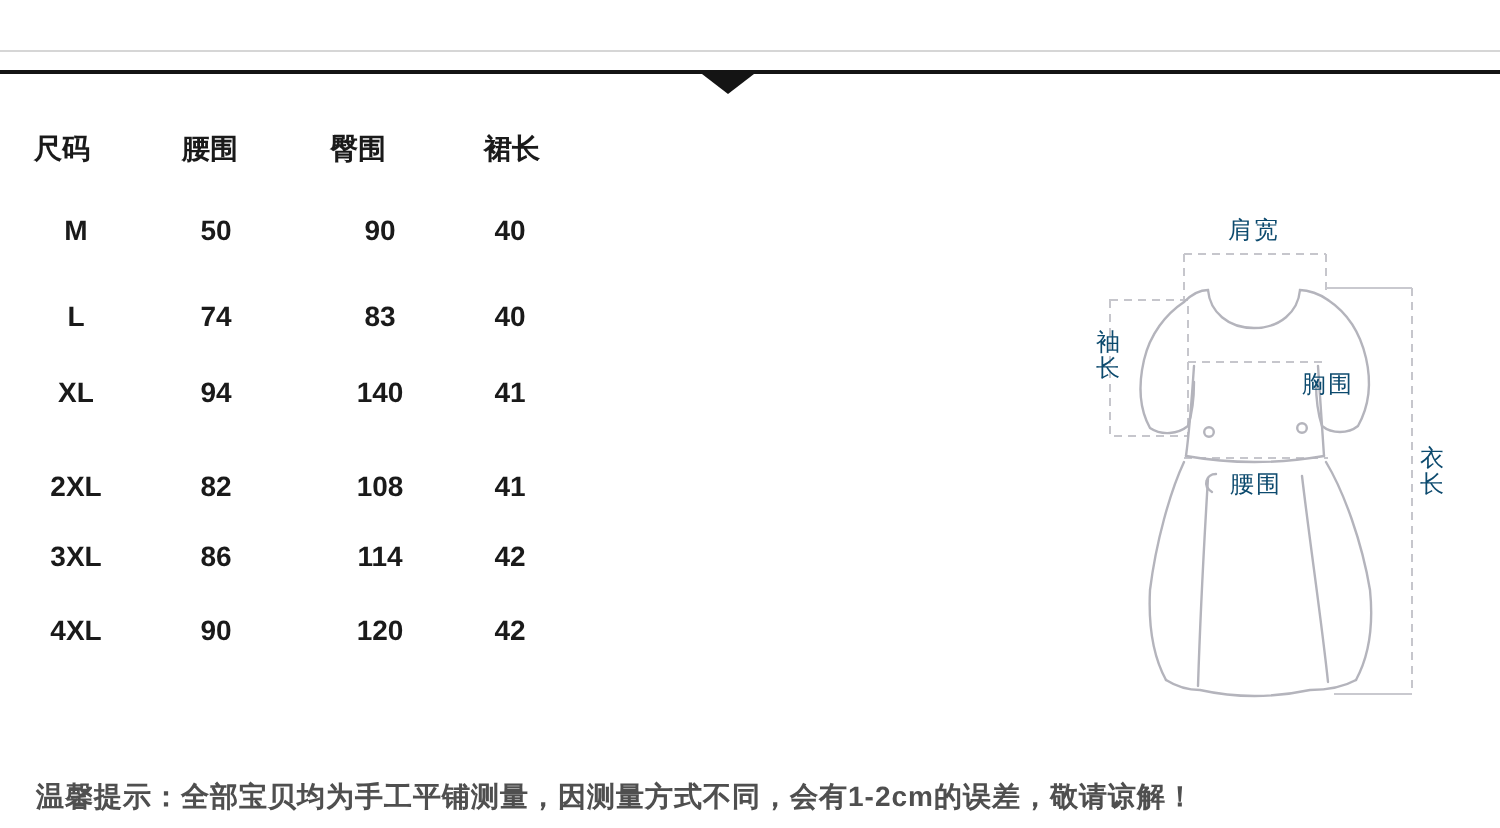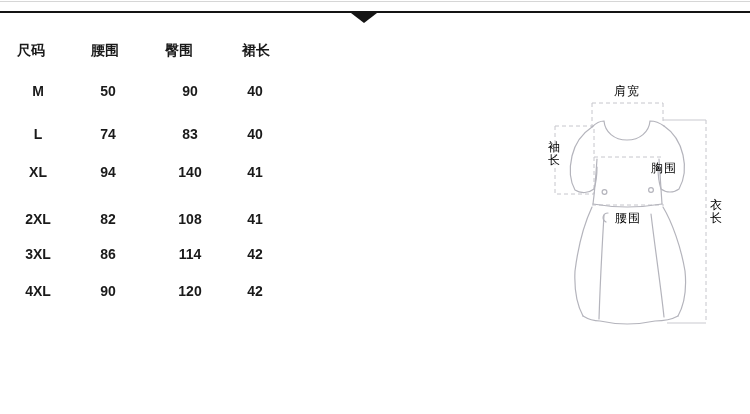--- a/index.html
+++ b/index.html
@@ -1,31 +1,31 @@
 <!DOCTYPE html>
 <html><head>
 <meta charset="utf-8">
 <style>
   html,body{margin:0;padding:0;background:#fff;}
   .canvas{position:relative;width:750px;height:384px;background:#ffffff;overflow:hidden;
-          font-family:"Liberation Sans","DejaVu Sans",sans-serif;}
+          font-family:"Liberation Sans","DejaVu Sans",sans-serif;margin-top:24px;}
   
   .topline{position:absolute;left:0;top:1px;width:750px;height:1px;background:#d6d6d6;}
   .blackline{position:absolute;left:0;top:11px;width:750px;height:2px;background:#141414;}
   .tri{position:absolute;left:351px;top:13px;width:0;height:0;
        border-left:13px solid transparent;border-right:13px solid transparent;
        border-top:10px solid #141414;}
   
   .trow{position:absolute;left:0;height:16px;font-size:14px;font-weight:bold;color:#1a1a1a;}
   .cell{position:absolute;text-align:center;white-space:nowrap;}
   .h0{left:1px;width:60px;}  .h1{left:75px;width:60px;}  .h2{left:149px;width:60px;font-family:Liberation Mono, monospace;} .h3{left:226px;width:60px;}
   .c0{left:8px;width:60px;}  .c1{left:78px;width:60px;}  .c2{left:160px;width:60px;} .c3{left:225px;width:60px;}
   
   .diagram-svg{position:absolute;left:530px;top:80px;width:220px;height:255px;}
-  .dlabel{position:absolute;color:#000000;font-size:12px;line-height:12px;letter-spacing:1px;white-space:nowrap;}
+  .dlabel{position:absolute;color:#0c4a6e;font-size:12px;line-height:12px;letter-spacing:1px;white-space:nowrap;}
   .vlabel{width:13px;white-space:normal;word-break:break-all;line-height:13px;letter-spacing:0;}
   
   .notice{position:absolute;left:18px;top:366px;font-size:14px;font-weight:bold;color:#4f4f4f;
           letter-spacing:0.5px;white-space:nowrap;}
   .bottomline{position:absolute;left:0;top:412px;width:750px;height:1px;background:#ededed;}
 </style>
 </head>
 <body>
 
 <div class="canvas">
@@ -110,15 +110,16 @@
       <circle cx="651" cy="190" r="2.4"></circle>
     </g>
   </svg>
 
   <div class="dlabel" style="left:614px;top:85px">肩宽</div>
   <div class="dlabel" style="left:651px;top:162px">胸围</div>
   <div class="dlabel" style="left:615px;top:212px">腰围</div>
   <div class="dlabel vlabel" style="left:548px;top:141px">袖长</div>
   <div class="dlabel vlabel" style="left:710px;top:199px">衣长</div>
 
+  <div class="notice">温馨提示：全部宝贝均为手工平铺测量，因测量方式不同，会有1-2cm的误差，敬请谅解！</div>
   <div class="bottomline"></div>
 
 </div>
 
 </body></html>

